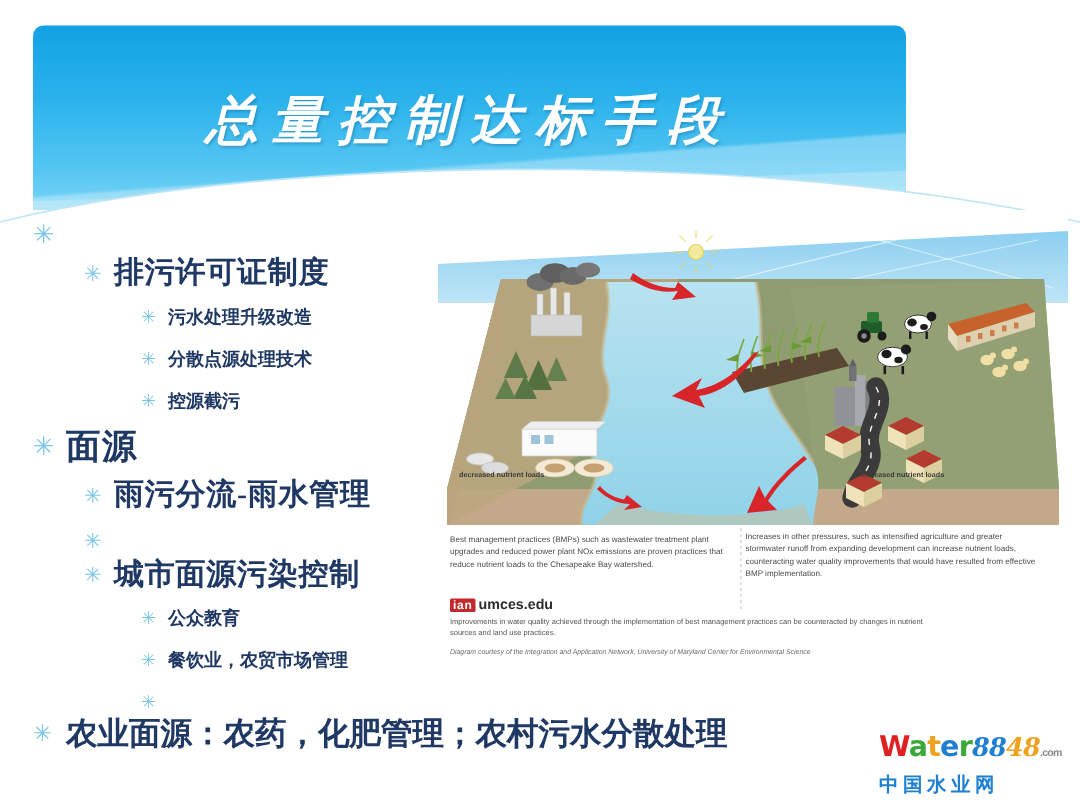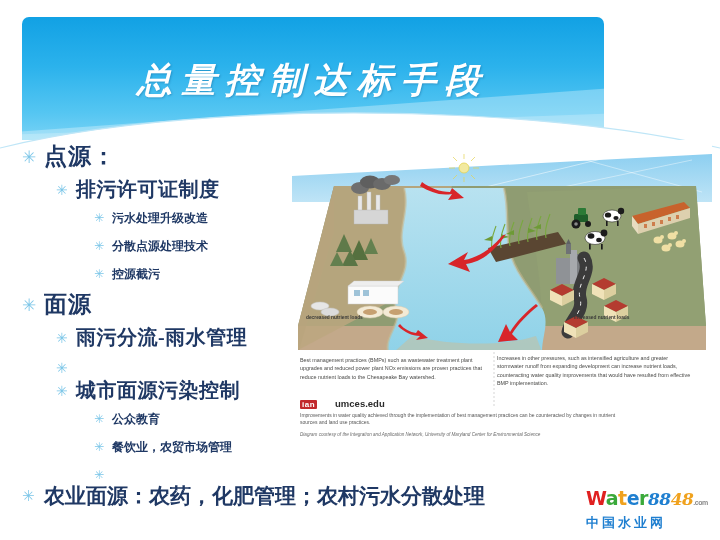--- a/index.html
+++ b/index.html
@@ -84,21 +84,21 @@
     line-height:8.4px;font-size:5.4px;
   }
   .cap-left{left:8px;top:216px;width:192px;}
   .cap-right{left:205px;top:214px;width:196px;}
   .ian{
     position:absolute;left:8px;top:258px;font-size:9.5px;font-weight:700;
     color:#2b2b2b;font-family:"Liberation Sans","DejaVu Sans",sans-serif;
   }
   .ian .mark{
     display:inline-block;background:#c2282c;color:#fff;font-size:8px;
-    padding:0 2px;border-radius:1px;margin-right:18px;letter-spacing:.5px;
+    padding:0 2px;border-radius:1px;margin-right:2px;letter-spacing:.5px;
   }
   .cap-note{
     position:absolute;left:8px;top:272px;width:330px;font-size:5px;
     line-height:7px;color:#555;
     font-family:"Liberation Sans","DejaVu Sans",sans-serif;
   }
   .cap-credit{
     position:absolute;left:8px;top:292px;width:330px;font-size:4.6px;
     color:#6a6a6a;font-style:italic;
     font-family:"Liberation Sans","DejaVu Sans",sans-serif;
@@ -138,21 +138,20 @@
 
   <svg class="wave" viewBox="0 0 720 70" preserveAspectRatio="none">
     <path d="M0,70 L0,44 C120,14 300,3 470,12 C580,18 660,30 720,44 L720,70 Z" fill="#ffffff"></path>
     <path d="M0,44 C120,14 300,3 470,12 C580,18 660,30 720,44" fill="none" stroke="#bfe6f7" stroke-width="1.1"></path>
   </svg>
 
   <div class="outline">
 
     <div class="bl lvl1">
       <span class="bullet">✳</span>
-      <span class="btxt">点源：</span>
     </div>
 
     <div class="bl lvl2">
       <span class="bullet">✳</span>
       <span class="btxt">排污许可证制度</span>
     </div>
 
     <div class="bl lvl3">
       <span class="bullet">✳</span>
       <span class="btxt">污水处理升级改造</span>

